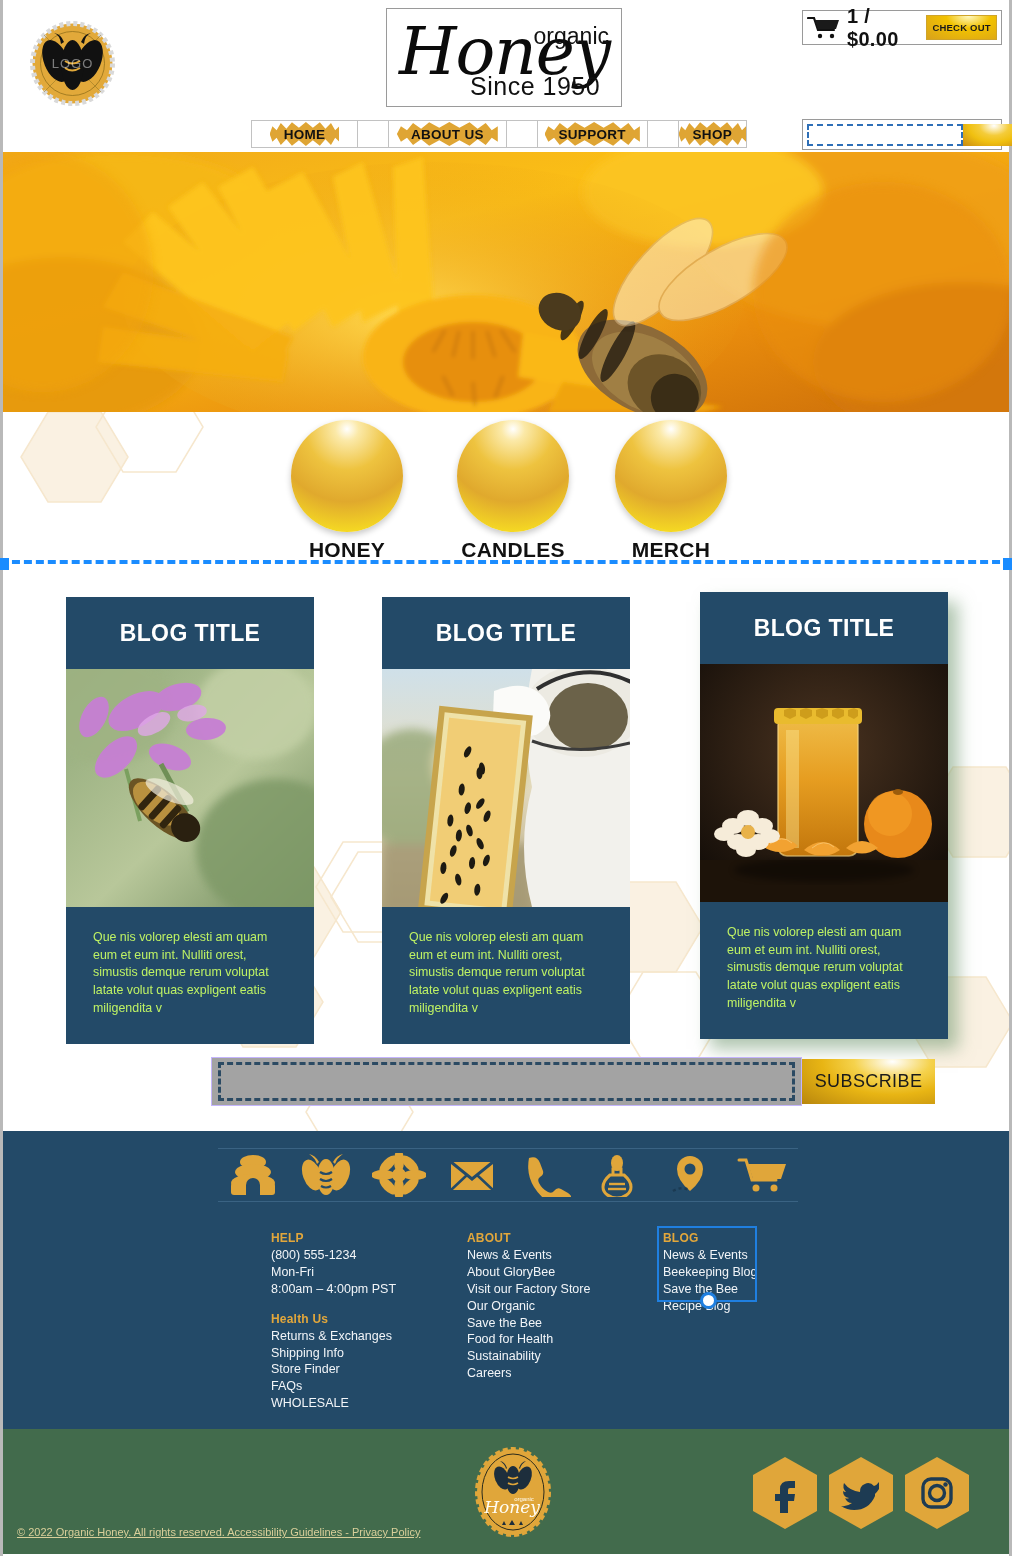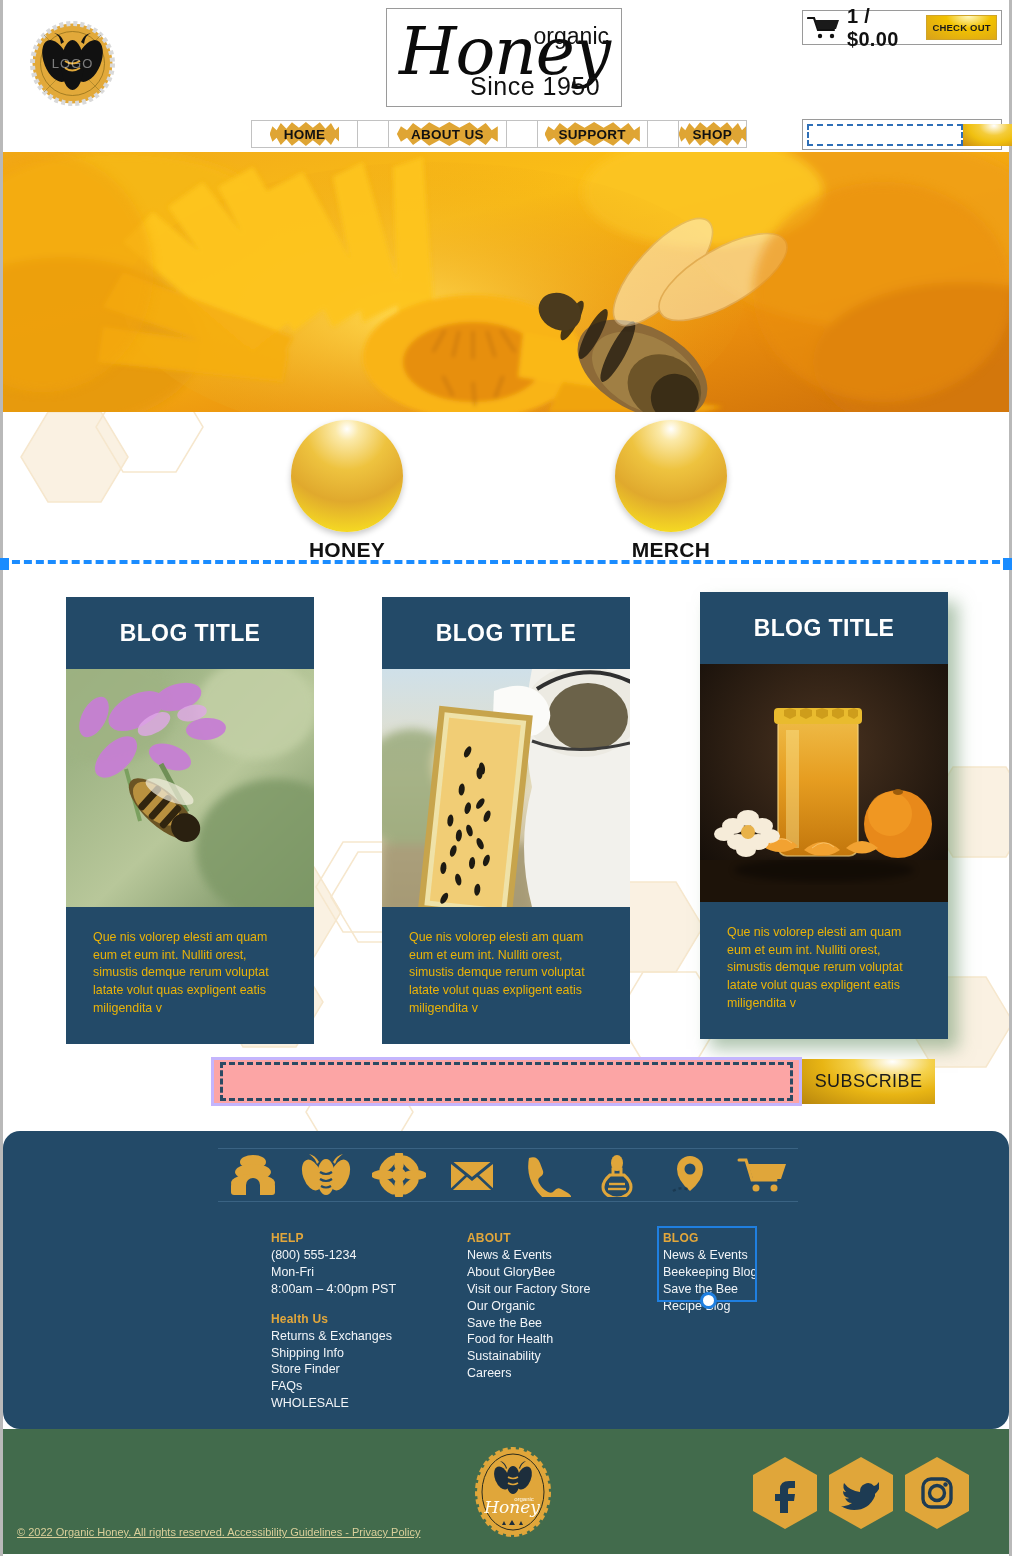--- a/index.html
+++ b/index.html
@@ -201,37 +201,37 @@
   .card.shadowed { box-shadow: 10px 10px 16px rgba(110,150,110,.55); }
   .card-title {
     height: 72px;
     display: flex; align-items: center; justify-content: center;
     color: #fff; font-size: 23px; font-weight: bold;
     letter-spacing: .4px;
   }
   .card-img { width: 100%; height: 238px; display: block; overflow: hidden; }
   .card-img svg { width: 100%; height: 100%; display: block; }
   .card-body {
-    color: #eab308;
+    color: #bef264;
     font-size: 12.4px;
     line-height: 1.43;
     padding: 22px 24px 26px 27px;
   }
 
   
   .subscribe-wrap {
     position: relative;
     z-index: 2;
     display: flex; justify-content: center;
     padding-top: 28px;
   }
   .subscribe-box {
     width: 591px; height: 49px;
-    border: 3px solid #c4b5fd;
-    background: #fca5a5;
+    border: 1px solid #c4b5fd;
+    background: #a3a3a3;
     display: flex; align-items: center;
     padding: 4px 6px;
   }
   .subscribe-input {
     flex: 1 1 auto; height: 39px;
     border: 3px dashed #2b4a63;
     background: transparent;
     outline: none; font-size: 14px; color: #333;
     padding: 0 10px;
   }
@@ -246,21 +246,20 @@
     cursor: pointer;
     font-family: "Liberation Sans", sans-serif;
   }
 
   
   .footer {
     position: relative;
     background: #234a68;
     height: 298px;
     z-index: 3;
-    border-radius: 17px;
   }
   .icon-bar {
     position: absolute; left: 215px; top: 17px;
     width: 580px; height: 54px;
     border-top: 1px solid #3a6383;
     border-bottom: 1px solid #3a6383;
     display: flex; align-items: center; justify-content: space-between;
     padding: 0 8px;
   }
   .fi { width: 54px; height: 44px; cursor: pointer; }
@@ -496,20 +495,24 @@
           <polygon points="540,455 593,455 620,500 593,545 540,545 513,500" fill="none"></polygon>
         </g>
       </svg>
     </div>
 
     <div class="cats">
       <div class="cat" style="left:264px; top:8px;">
         <div class="cat-circle"></div>
         <div class="cat-label">HONEY</div>
       </div>
+      <div class="cat" style="left:430px; top:8px;">
+        <div class="cat-circle"></div>
+        <div class="cat-label">CANDLES</div>
+      </div>
       <div class="cat" style="left:588px; top:8px;">
         <div class="cat-circle"></div>
         <div class="cat-label">MERCH</div>
       </div>
 
       <div class="guide-line" style="top:148px;">
         <div class="guide-cap" style="left:0; top:-6px;"></div>
         <div class="guide-cap" style="right:0; top:-6px;"></div>
       </div>
     </div>

